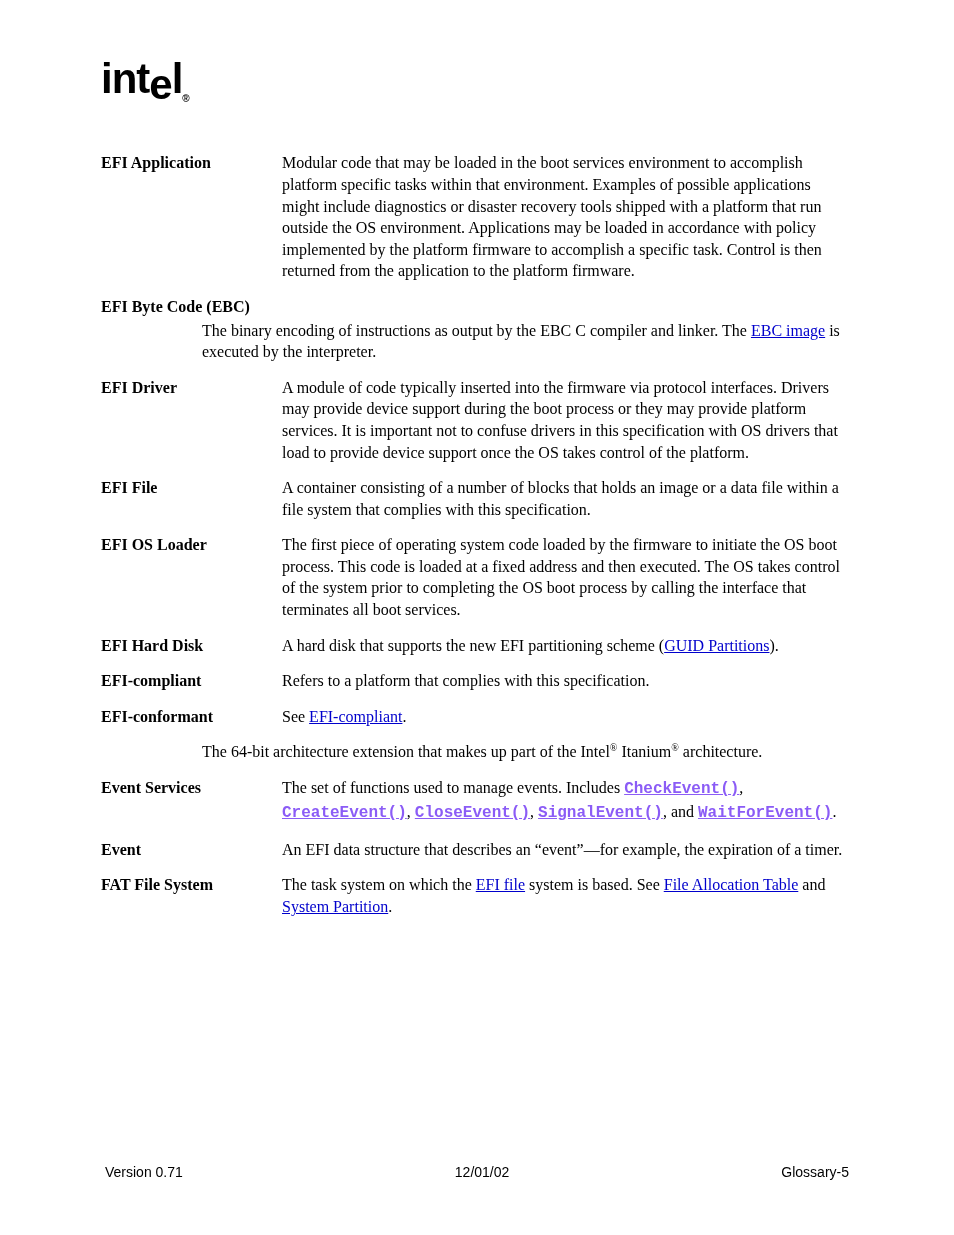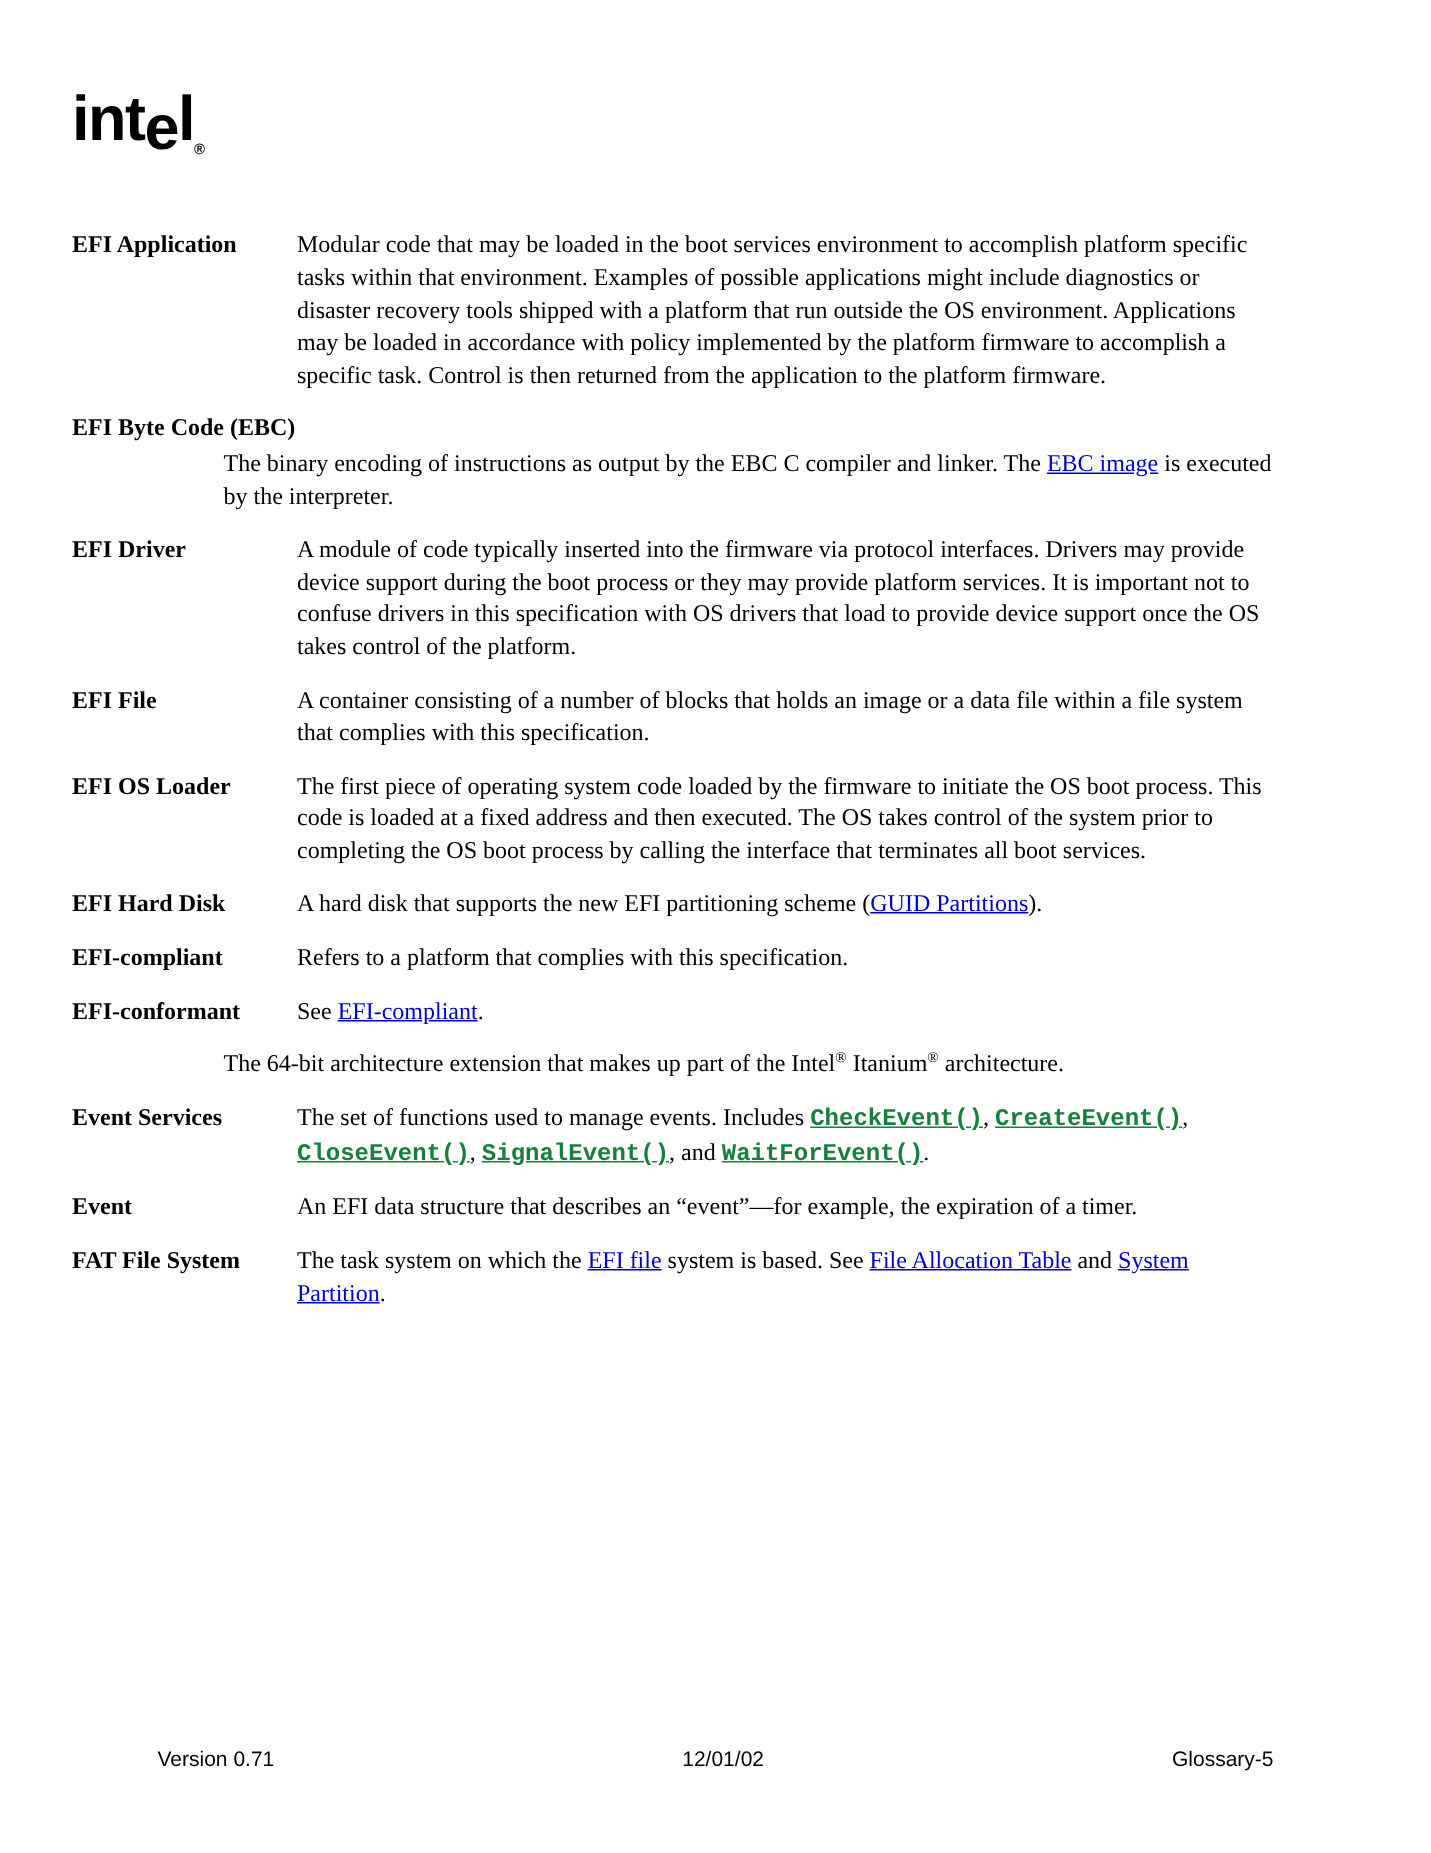--- a/index.html
+++ b/index.html
@@ -5,41 +5,42 @@
   body {
     margin: 0;
     padding: 0;
     font-family: "Times New Roman", Times, serif;
     font-size: 16px;
     color: #000;
     background: #fff;
     width: 954px;
   }
   .page {
-    padding: 55px 105px 40px 48px;
+    padding: 55px 105px 40px 101px;
     box-sizing: border-box;
     min-height: 1235px;
     position: relative;
   }
   .logo {
     font-family: Arial, Helvetica, sans-serif;
     font-weight: bold;
     font-size: 42px;
     letter-spacing: -1px;
     margin-bottom: 48px;
   }
   .logo .sub {
     font-size: 10px;
     vertical-align: sub;
   }
   .entry {
     display: flex;
     align-items: flex-start;
     margin-bottom: 14px;
     line-height: 1.35;
+    gap: 31px;
   }
   .term {
     flex: 0 0 140px;
     font-weight: bold;
     padding-right: 10px;
   }
   .def {
     flex: 1;
   }
   .entry-stacked {
@@ -54,21 +55,21 @@
   .entry-stacked .def {
     margin-left: 101px;
   }
   a.link {
     color: #0000cc;
     text-decoration: underline;
   }
   .code {
     font-family: "Courier New", Courier, monospace;
     font-weight: bold;
-    color: #15803d;
+    color: #8b5cf6;
     text-decoration: underline;
   }
   .sup {
     vertical-align: super;
     font-size: 10px;
   }
   .footer {
     position: absolute;
     bottom: 55px;
     left: 105px;

